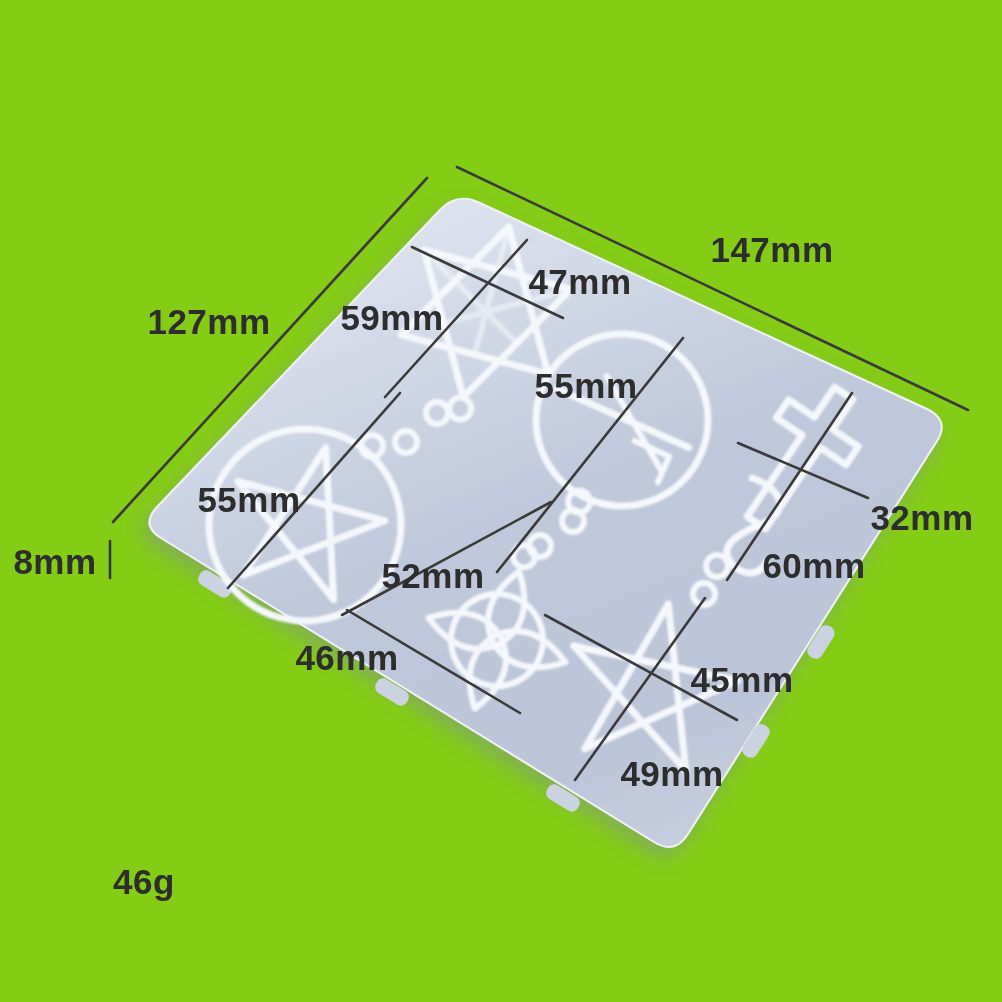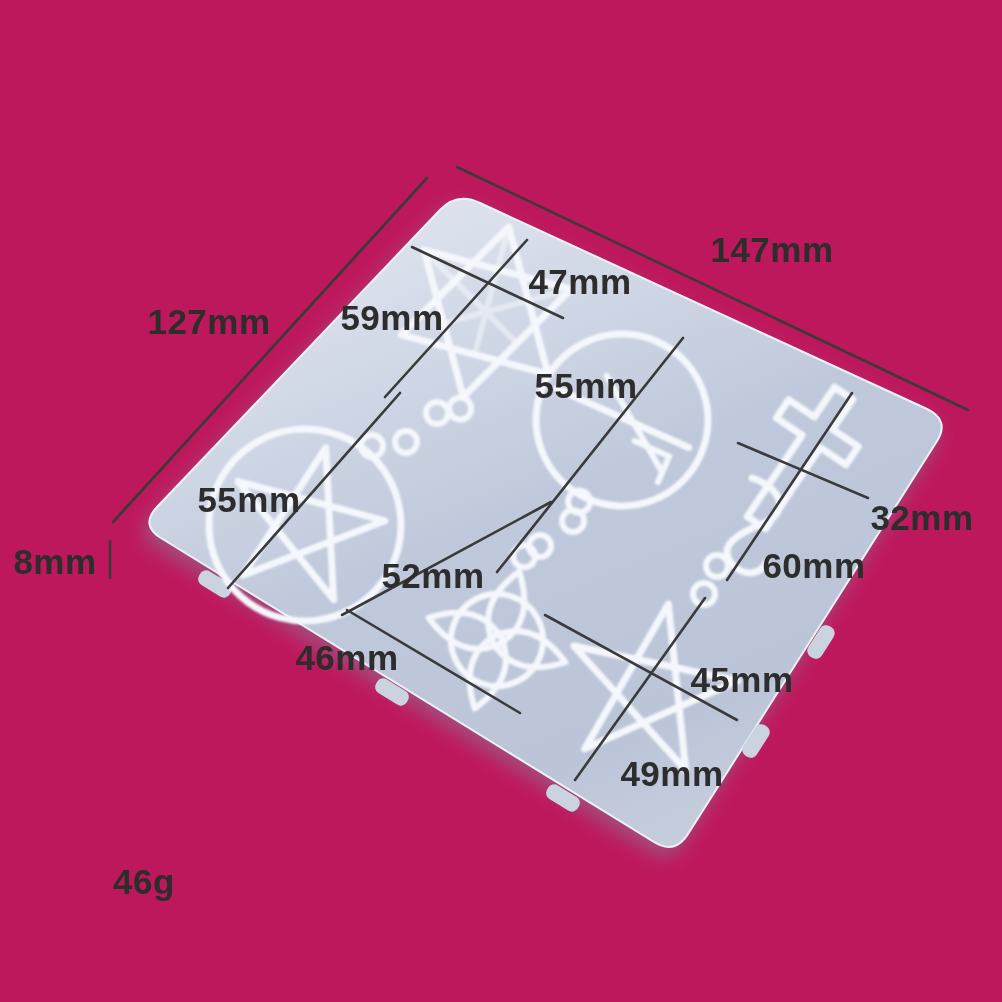--- a/index.html
+++ b/index.html
@@ -4,21 +4,21 @@
 <style>
   html, body {
     margin: 0;
     padding: 0;
     background: #ffffff;
   }
   #stage {
     position: relative;
     width: 1002px;
     height: 1002px;
-    background: #be185d;
+    background: #84cc16;
     overflow: hidden;
     font-family: "Liberation Sans", "DejaVu Sans", sans-serif;
   }
   svg { position: absolute; left: 0; top: 0; }
   .dimline {
     stroke: #3a3a3a;
     stroke-width: 2.6;
     fill: none;
     stroke-linecap: round;
   }

